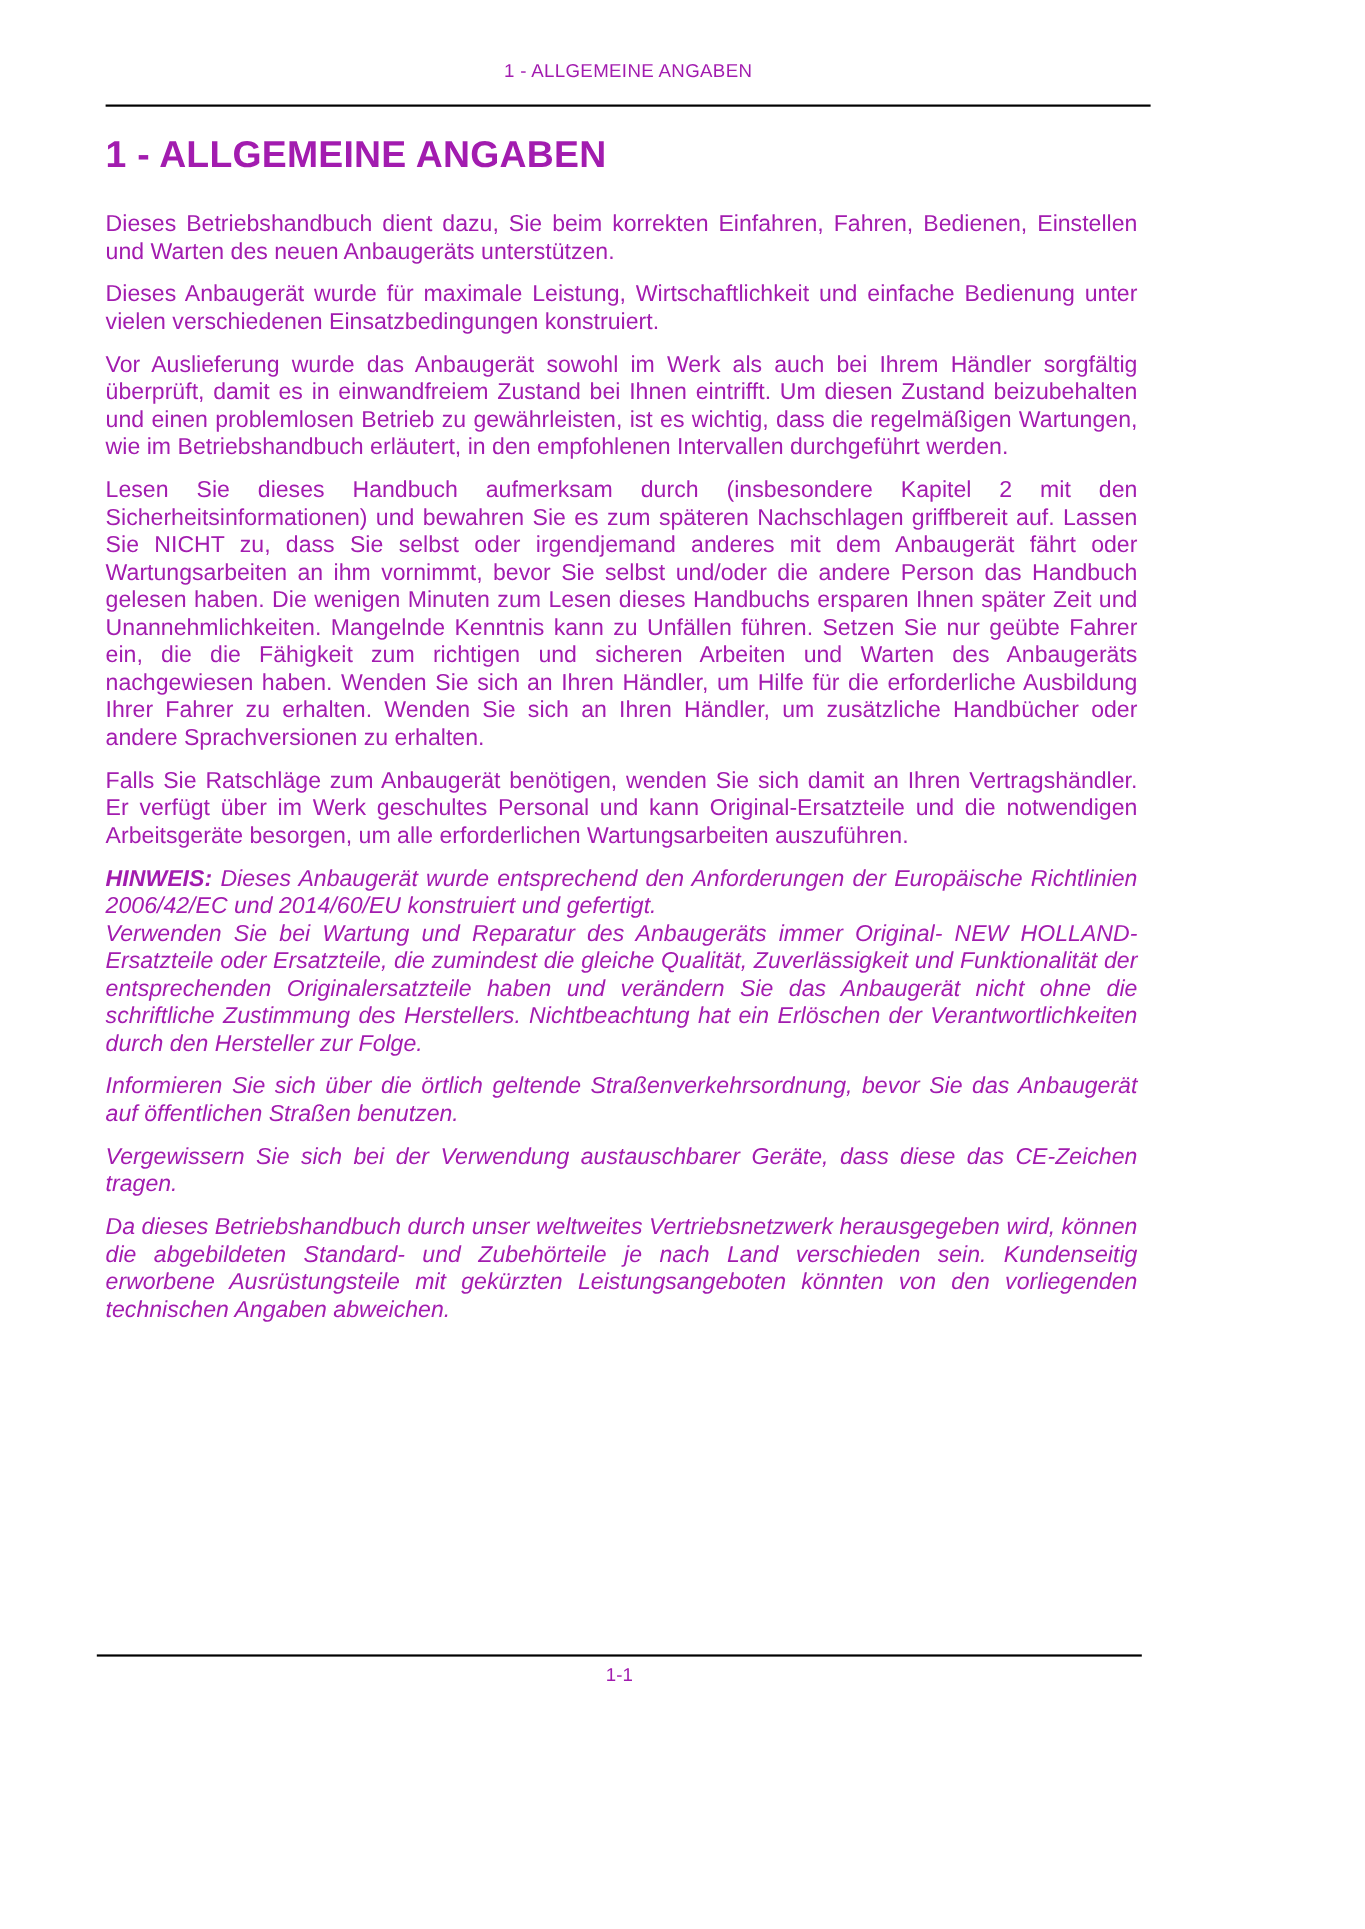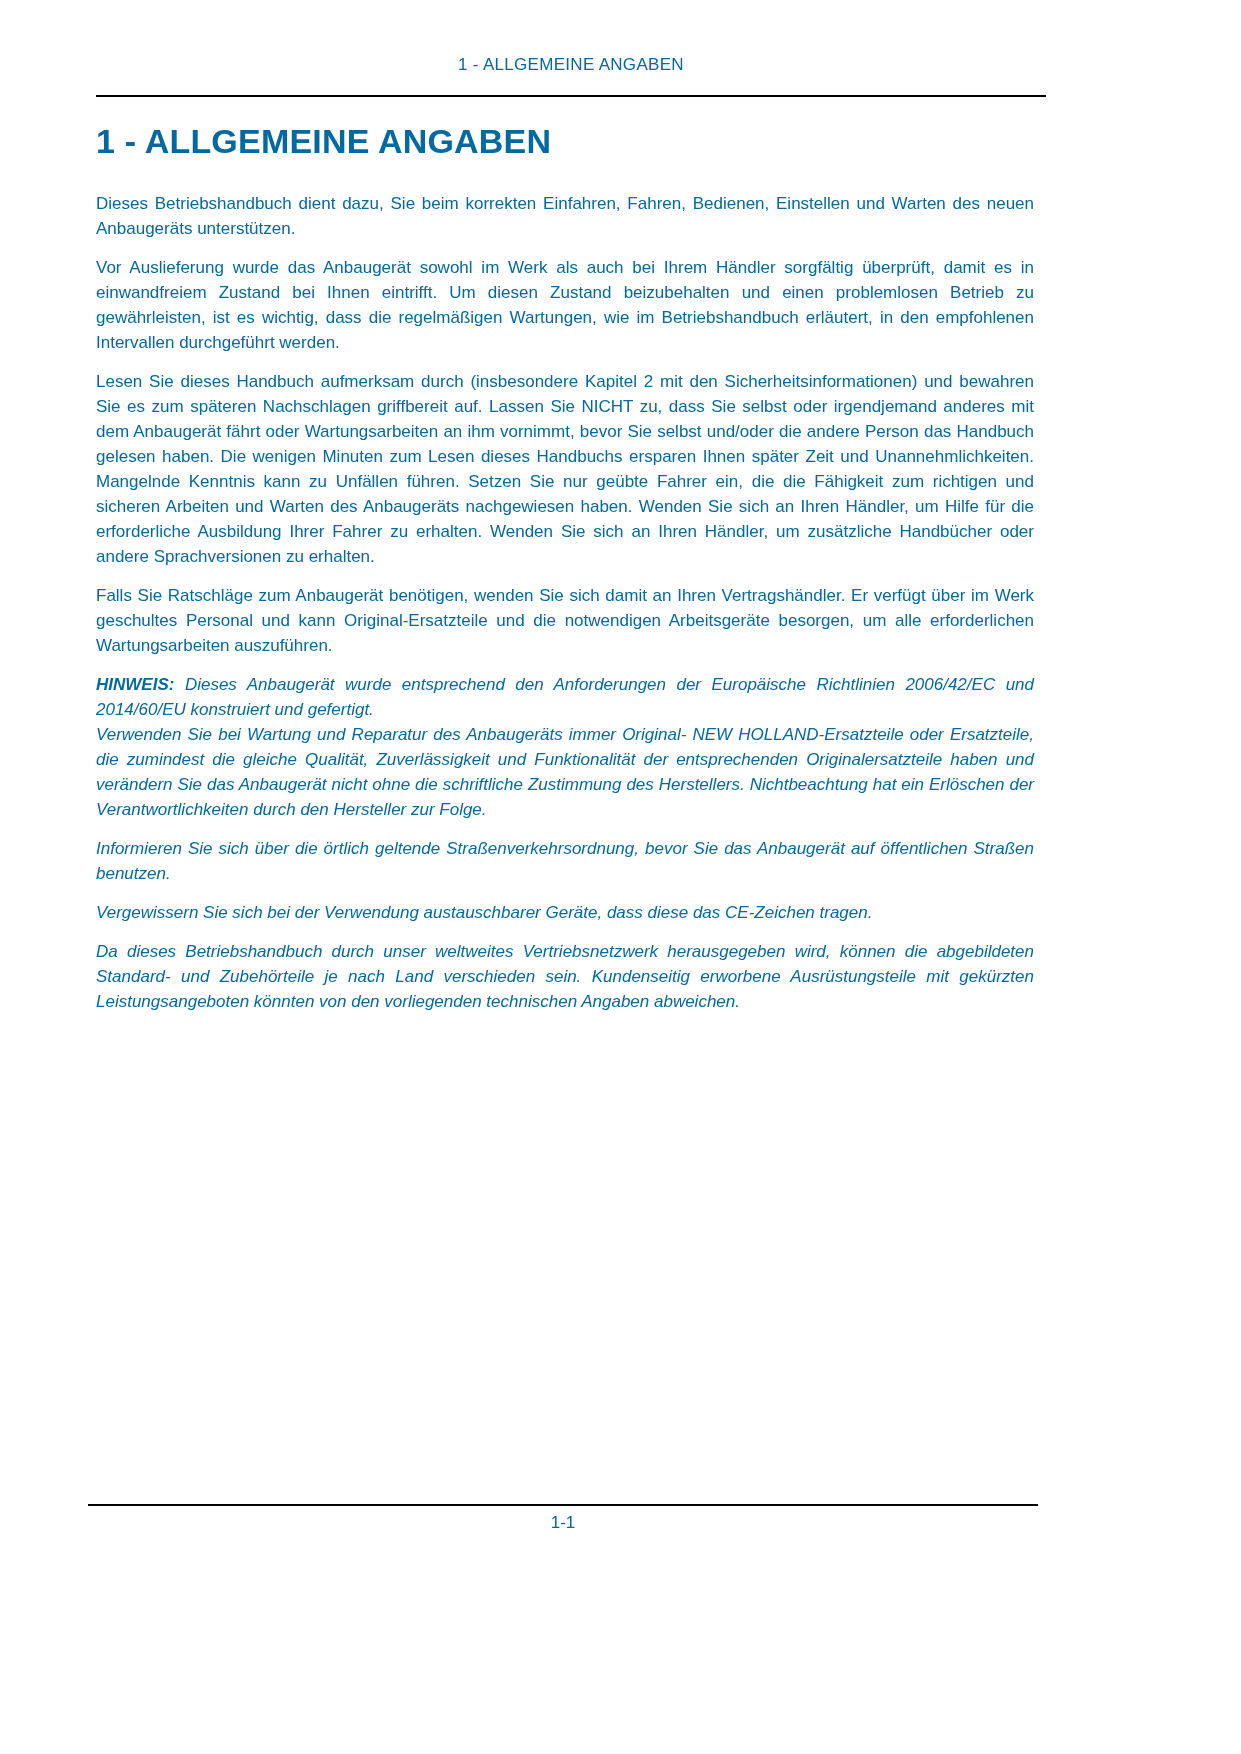--- a/index.html
+++ b/index.html
@@ -5,21 +5,21 @@
   html, body {
     margin: 0;
     padding: 0;
     background: #ffffff;
   }
   .page {
     position: relative;
     width: 1241px;
     height: 1754px;
     background: #ffffff;
-    color: #0369a1;
+    color: #a21caf;
     font-family: "Liberation Sans", sans-serif;
     overflow: hidden;
   }
   .running-header {
     position: absolute;
     top: 55px;
     left: 96px;
     width: 950px;
     text-align: center;
     font-size: 17px;
@@ -44,21 +44,21 @@
     font-weight: bold;
     margin: 0 0 30px 0;
     letter-spacing: 0.2px;
   }
   h2.section-title {
     font-size: 27px;
     font-weight: bold;
     margin: 0 0 18px 0;
   }
   .content p {
-    font-size: 17px;
+    font-size: 21px;
     line-height: 25px;
     margin: 0 12px 14px 0;
     text-align: justify;
   }
   p.italic {
     font-style: italic;
   }
   p.note {
     font-style: italic;
   }
@@ -91,20 +91,21 @@
 
   <div class="rule header-rule"></div>
 
   <div class="content">
 
     <h1 class="chapter-title">1 - ALLGEMEINE ANGABEN</h1>
 
 
     <p>Dieses Betriebshandbuch dient dazu, Sie beim korrekten Einfahren, Fahren, Bedienen, Einstellen und Warten des neuen Anbaugeräts unterstützen.</p>
 
+    <p>Dieses Anbaugerät wurde für maximale Leistung, Wirtschaftlichkeit und einfache Bedienung unter vielen verschiedenen Einsatzbedingungen konstruiert.</p>
 
     <p>Vor Auslieferung wurde das Anbaugerät sowohl im Werk als auch bei Ihrem Händler sorgfältig überprüft, damit es in einwandfreiem Zustand bei Ihnen eintrifft. Um diesen Zustand beizubehalten und einen problemlosen Betrieb zu gewährleisten, ist es wichtig, dass die regelmäßigen Wartungen, wie im Betriebshandbuch erläutert, in den empfohlenen Intervallen durchgeführt werden.</p>
 
     <p>Lesen Sie dieses Handbuch aufmerksam durch (insbesondere Kapitel 2 mit den Sicherheitsinformationen) und bewahren Sie es zum späteren Nachschlagen griffbereit auf. Lassen Sie NICHT zu, dass Sie selbst oder irgendjemand anderes mit dem Anbaugerät fährt oder Wartungsarbeiten an ihm vornimmt, bevor Sie selbst und/oder die andere Person das Handbuch gelesen haben. Die wenigen Minuten zum Lesen dieses Handbuchs ersparen Ihnen später Zeit und Unannehmlichkeiten. Mangelnde Kenntnis kann zu Unfällen führen. Setzen Sie nur geübte Fahrer ein, die die Fähigkeit zum richtigen und sicheren Arbeiten und Warten des Anbaugeräts nachgewiesen haben. Wenden Sie sich an Ihren Händler, um Hilfe für die erforderliche Ausbildung Ihrer Fahrer zu erhalten. Wenden Sie sich an Ihren Händler, um zusätzliche Handbücher oder andere Sprachversionen zu erhalten.</p>
 
     <p>Falls Sie Ratschläge zum Anbaugerät benötigen, wenden Sie sich damit an Ihren Vertragshändler. Er verfügt über im Werk geschultes Personal und kann Original-Ersatzteile und die notwendigen Arbeitsgeräte besorgen, um alle erforderlichen Wartungsarbeiten auszuführen.</p>
 
     <p class="note">
       <span class="note-label">HINWEIS:</span>
       <span>Dieses Anbaugerät wurde entsprechend den Anforderungen der Europäische Richtlinien 2006/42/EC und 2014/60/EU konstruiert und gefertigt.</span><br>

